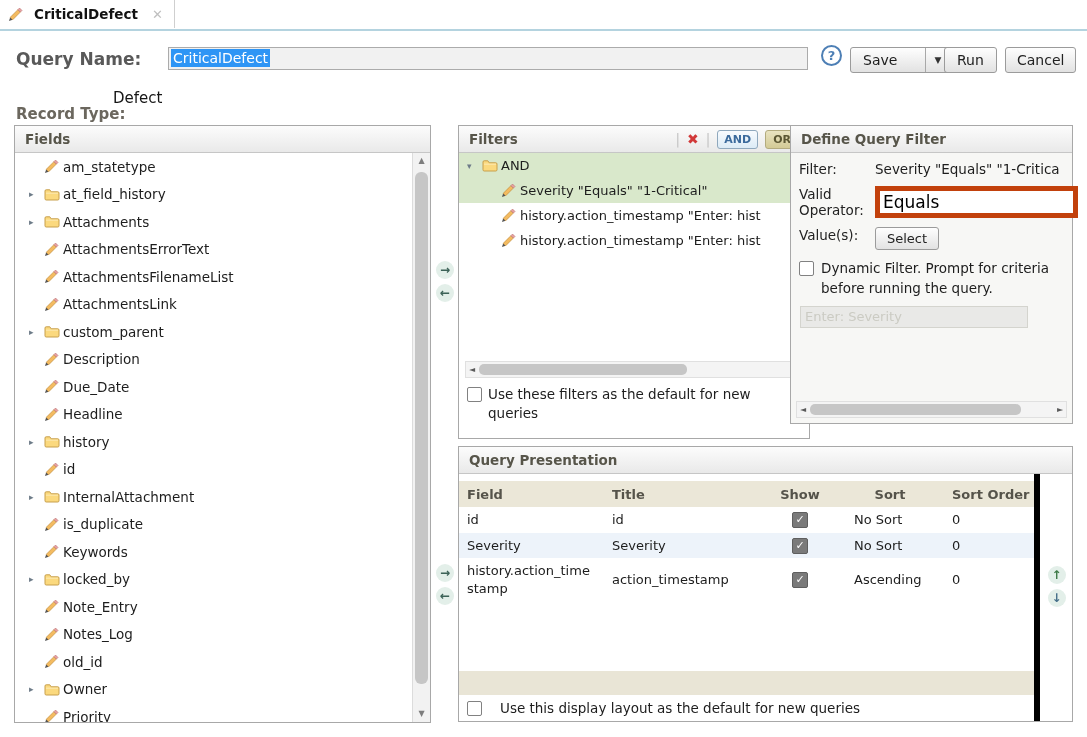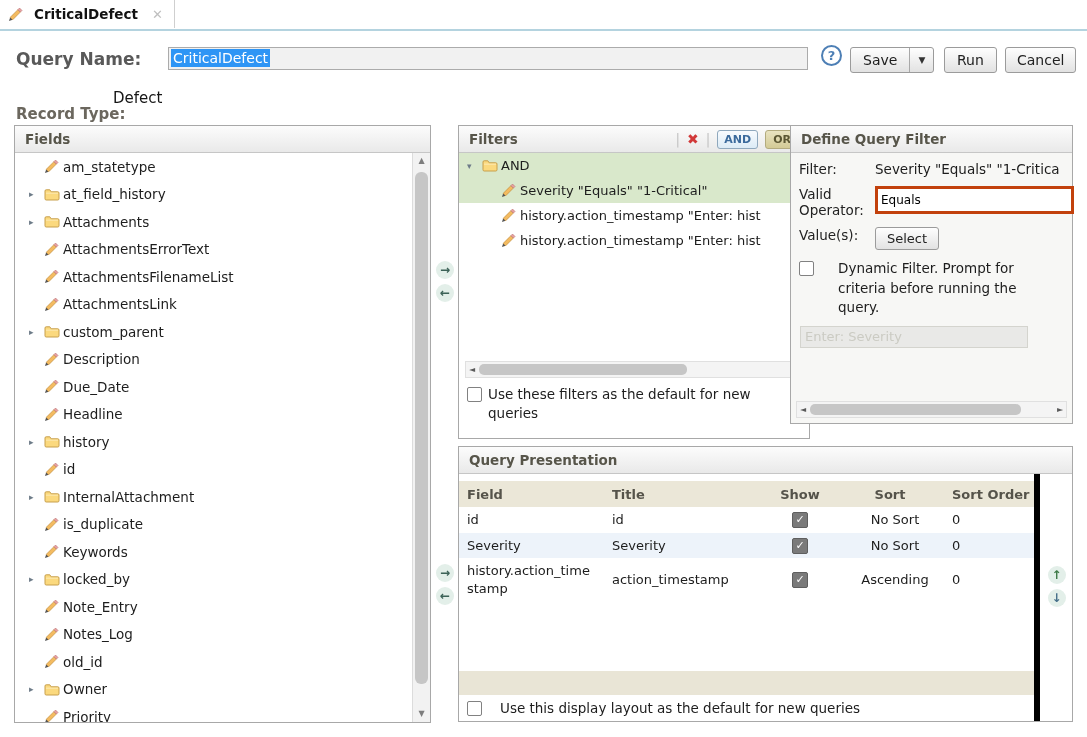--- a/index.html
+++ b/index.html
@@ -13,21 +13,21 @@
   .tab-close{color:#bfbfbf;font-weight:bold;font-size:13px;cursor:pointer;}
 
   
   .qn-label{position:absolute;left:16px;top:49px;font-size:17px;font-weight:bold;color:#595959;}
   .qn-input{position:absolute;left:168px;top:47px;width:640px;height:23px;background:#f1f1f1;border:1px solid #ababab;box-sizing:border-box;line-height:21px;padding-left:2px;font-size:14px;}
   .seltxt{background:#2e95f5;color:#fff;padding:1px 2px;}
   .help{position:absolute;left:821px;top:45px;width:17px;height:17px;border:2px solid #4d7fb5;border-radius:50%;color:#4d7fb5;font-weight:bold;font-size:13px;text-align:center;line-height:17px;cursor:pointer;}
   .btn{background:linear-gradient(#fefefe,#e2e2e2);border:1px solid #9b9b9b;border-radius:3px;color:#222;font-size:14px;font-family:inherit;cursor:pointer;}
   .btn-run{position:absolute;left:944px;top:47px;padding:4px 12px;}
   .btn-cancel{position:absolute;left:1005px;top:47px;padding:4px 11px;}
-  .save-group{position:absolute;left:850px;top:47px;display:inline-flex;border:1px solid #9b9b9b;border-radius:3px;overflow:hidden;background:linear-gradient(#fefefe,#e2e2e2);}
+  .save-group{position:absolute;left:850px;top:47px;display:inline-flex;border:1px solid #9b9b9b;border-radius:3px;overflow:hidden;background:linear-gradient(#fefefe,#e2e2e2);gap:16px;}
   .save-main{padding:4px 12px;font-size:14px;cursor:pointer;}
   .save-caret{padding:4px 8px;border-left:1px solid #a8a8a8;font-size:9px;color:#333;display:flex;align-items:center;cursor:pointer;}
   .rt-label{position:absolute;left:16px;top:105px;font-size:15px;font-weight:bold;color:#6b675e;}
   .rt-value{position:absolute;left:113px;top:89px;font-size:15px;color:#151515;}
 
   
   .panel{position:absolute;border:1px solid #a8a8a8;background:#fff;box-sizing:border-box;}
   .phead{height:27px;background:linear-gradient(#fcfcfc,#e9e9e9);border-bottom:1px solid #c6c6c6;display:flex;align-items:center;padding:0 10px;font-weight:bold;font-size:13.5px;color:#57554a;box-sizing:border-box;}
 
   
@@ -66,36 +66,36 @@
   .filters-hsb .hthumb{left:13px;width:62%;}
   .cbrow{display:flex;gap:6px;padding:7px 8px 0 8px;font-size:13.5px;line-height:1.4;}
   .cb{width:13px;height:13px;border:1px solid #818181;background:#fff;border-radius:2px;flex:0 0 13px;margin-top:2px;cursor:pointer;}
 
   
   .define{left:790px;top:125px;width:283px;height:299px;background:#f7f7f5;}
   .define-body{position:absolute;left:0;top:27px;right:0;bottom:0;padding:8px 0 0 8px;box-sizing:border-box;font-size:13.5px;}
   .drow{display:grid;grid-template-columns:76px 1fr;margin-bottom:9px;align-items:start;}
   .dlab{color:#222;}
   .dval{white-space:nowrap;overflow:hidden;}
-  .op-input{width:calc(100% - 10px);height:20px;border:3px solid #c2410c;background:#fff;font-size:12px;padding:1px 3px;box-sizing:content-box;font-family:inherit;}
+  .op-input{width:calc(100% - 10px);height:20px;border:5px solid #c2410c;background:#fff;font-size:17px;padding:1px 3px;box-sizing:content-box;font-family:inherit;}
   .btn-select{padding:3px 11px;font-size:13px;}
-  .dynrow{display:flex;gap:24px;margin-top:6px;padding-right:14px;line-height:1.45;}
+  .dynrow{display:flex;gap:7px;margin-top:6px;padding-right:14px;line-height:1.45;}
   .dis-input{margin:8px 0 0 1px;width:218px;height:16px;background:#e9e9e7;border:1px solid #d4d4ce;color:#cbcbc3;font-size:13px;padding:2px 4px;white-space:nowrap;overflow:hidden;}
   .define-hsb{position:absolute;left:5px;right:5px;bottom:5px;}
   .define-hsb .hthumb{left:13px;width:calc(100% - 58px);}
 
   
   .pres{left:458px;top:446px;width:615px;height:276px;}
   .pres-content{position:absolute;left:0;top:27px;right:32px;bottom:0;border-right:6px solid #000000;display:flex;flex-direction:column;}
   .ptable{margin-top:7px;}
   .prow{display:grid;grid-template-columns:145px 152px 88px 100px 96px;align-items:center;}
   .prow.hdr{background:#ebe7d8;height:26px;font-weight:bold;color:#55534a;}
   .prow .c{padding:4px 8px;box-sizing:border-box;}
   .prow .c.show{text-align:center;}
-  .prow .c.sort{padding-left:10px;text-align:center;}
+  .prow .c.sort{padding-left:10px;}
   .prow.hdr .c.sort{text-align:center;padding-left:0;}
   .prow.r-alt{background:#edf3fa;}
   .prow .field-cell{word-break:break-all;line-height:1.35;}
   .cbx{display:inline-block;width:14px;height:14px;background:#7a7a7a;border:1px solid #5f5f5f;border-radius:2px;color:#fff;font-size:11px;line-height:14px;text-align:center;cursor:pointer;}
   .pres-fill{flex:1;}
   .pres-bar{height:24px;background:#e9e5d6;}
   .pres-cbrow{display:flex;gap:18px;align-items:center;padding:5px 8px;font-size:13.5px;}
   .pres-cbrow .cb{margin-top:0;}
   .pres-rail{position:absolute;right:0;top:27px;bottom:0;width:31px;display:flex;flex-direction:column;align-items:center;padding-top:92px;gap:5px;box-sizing:border-box;}
   .circ.up{color:#3f7a48;} .circ.dn{color:#47708a;}

